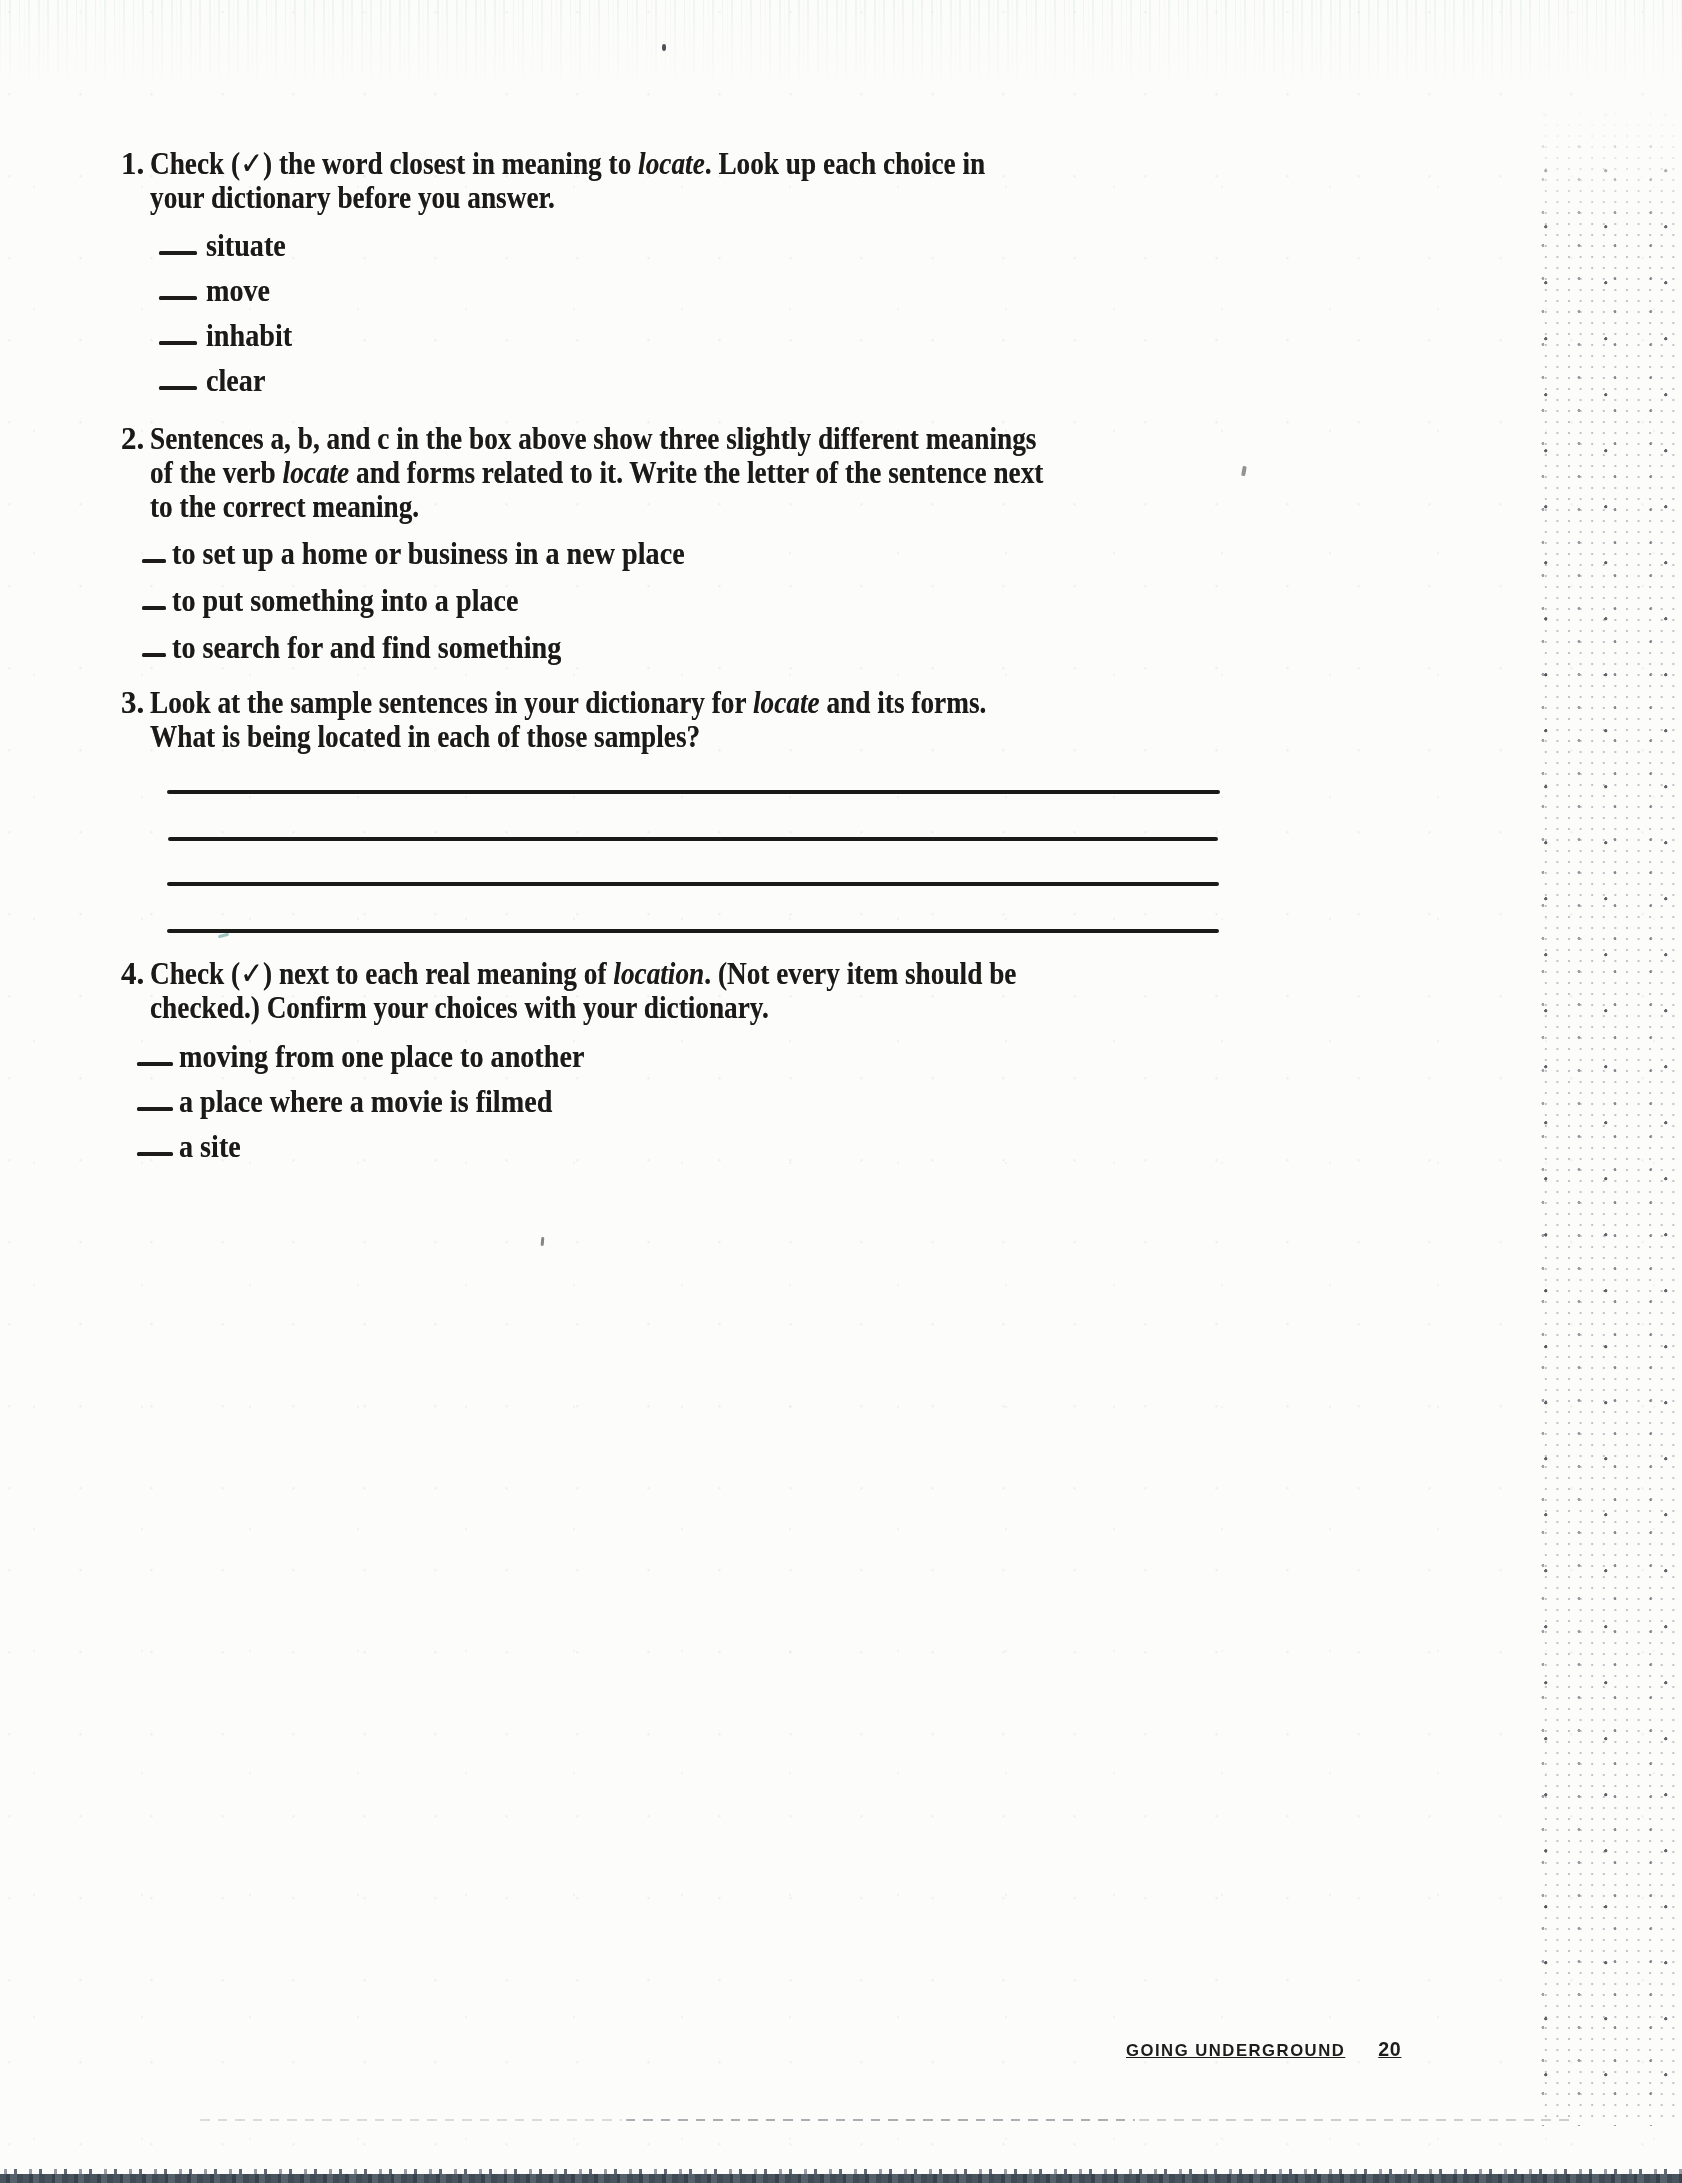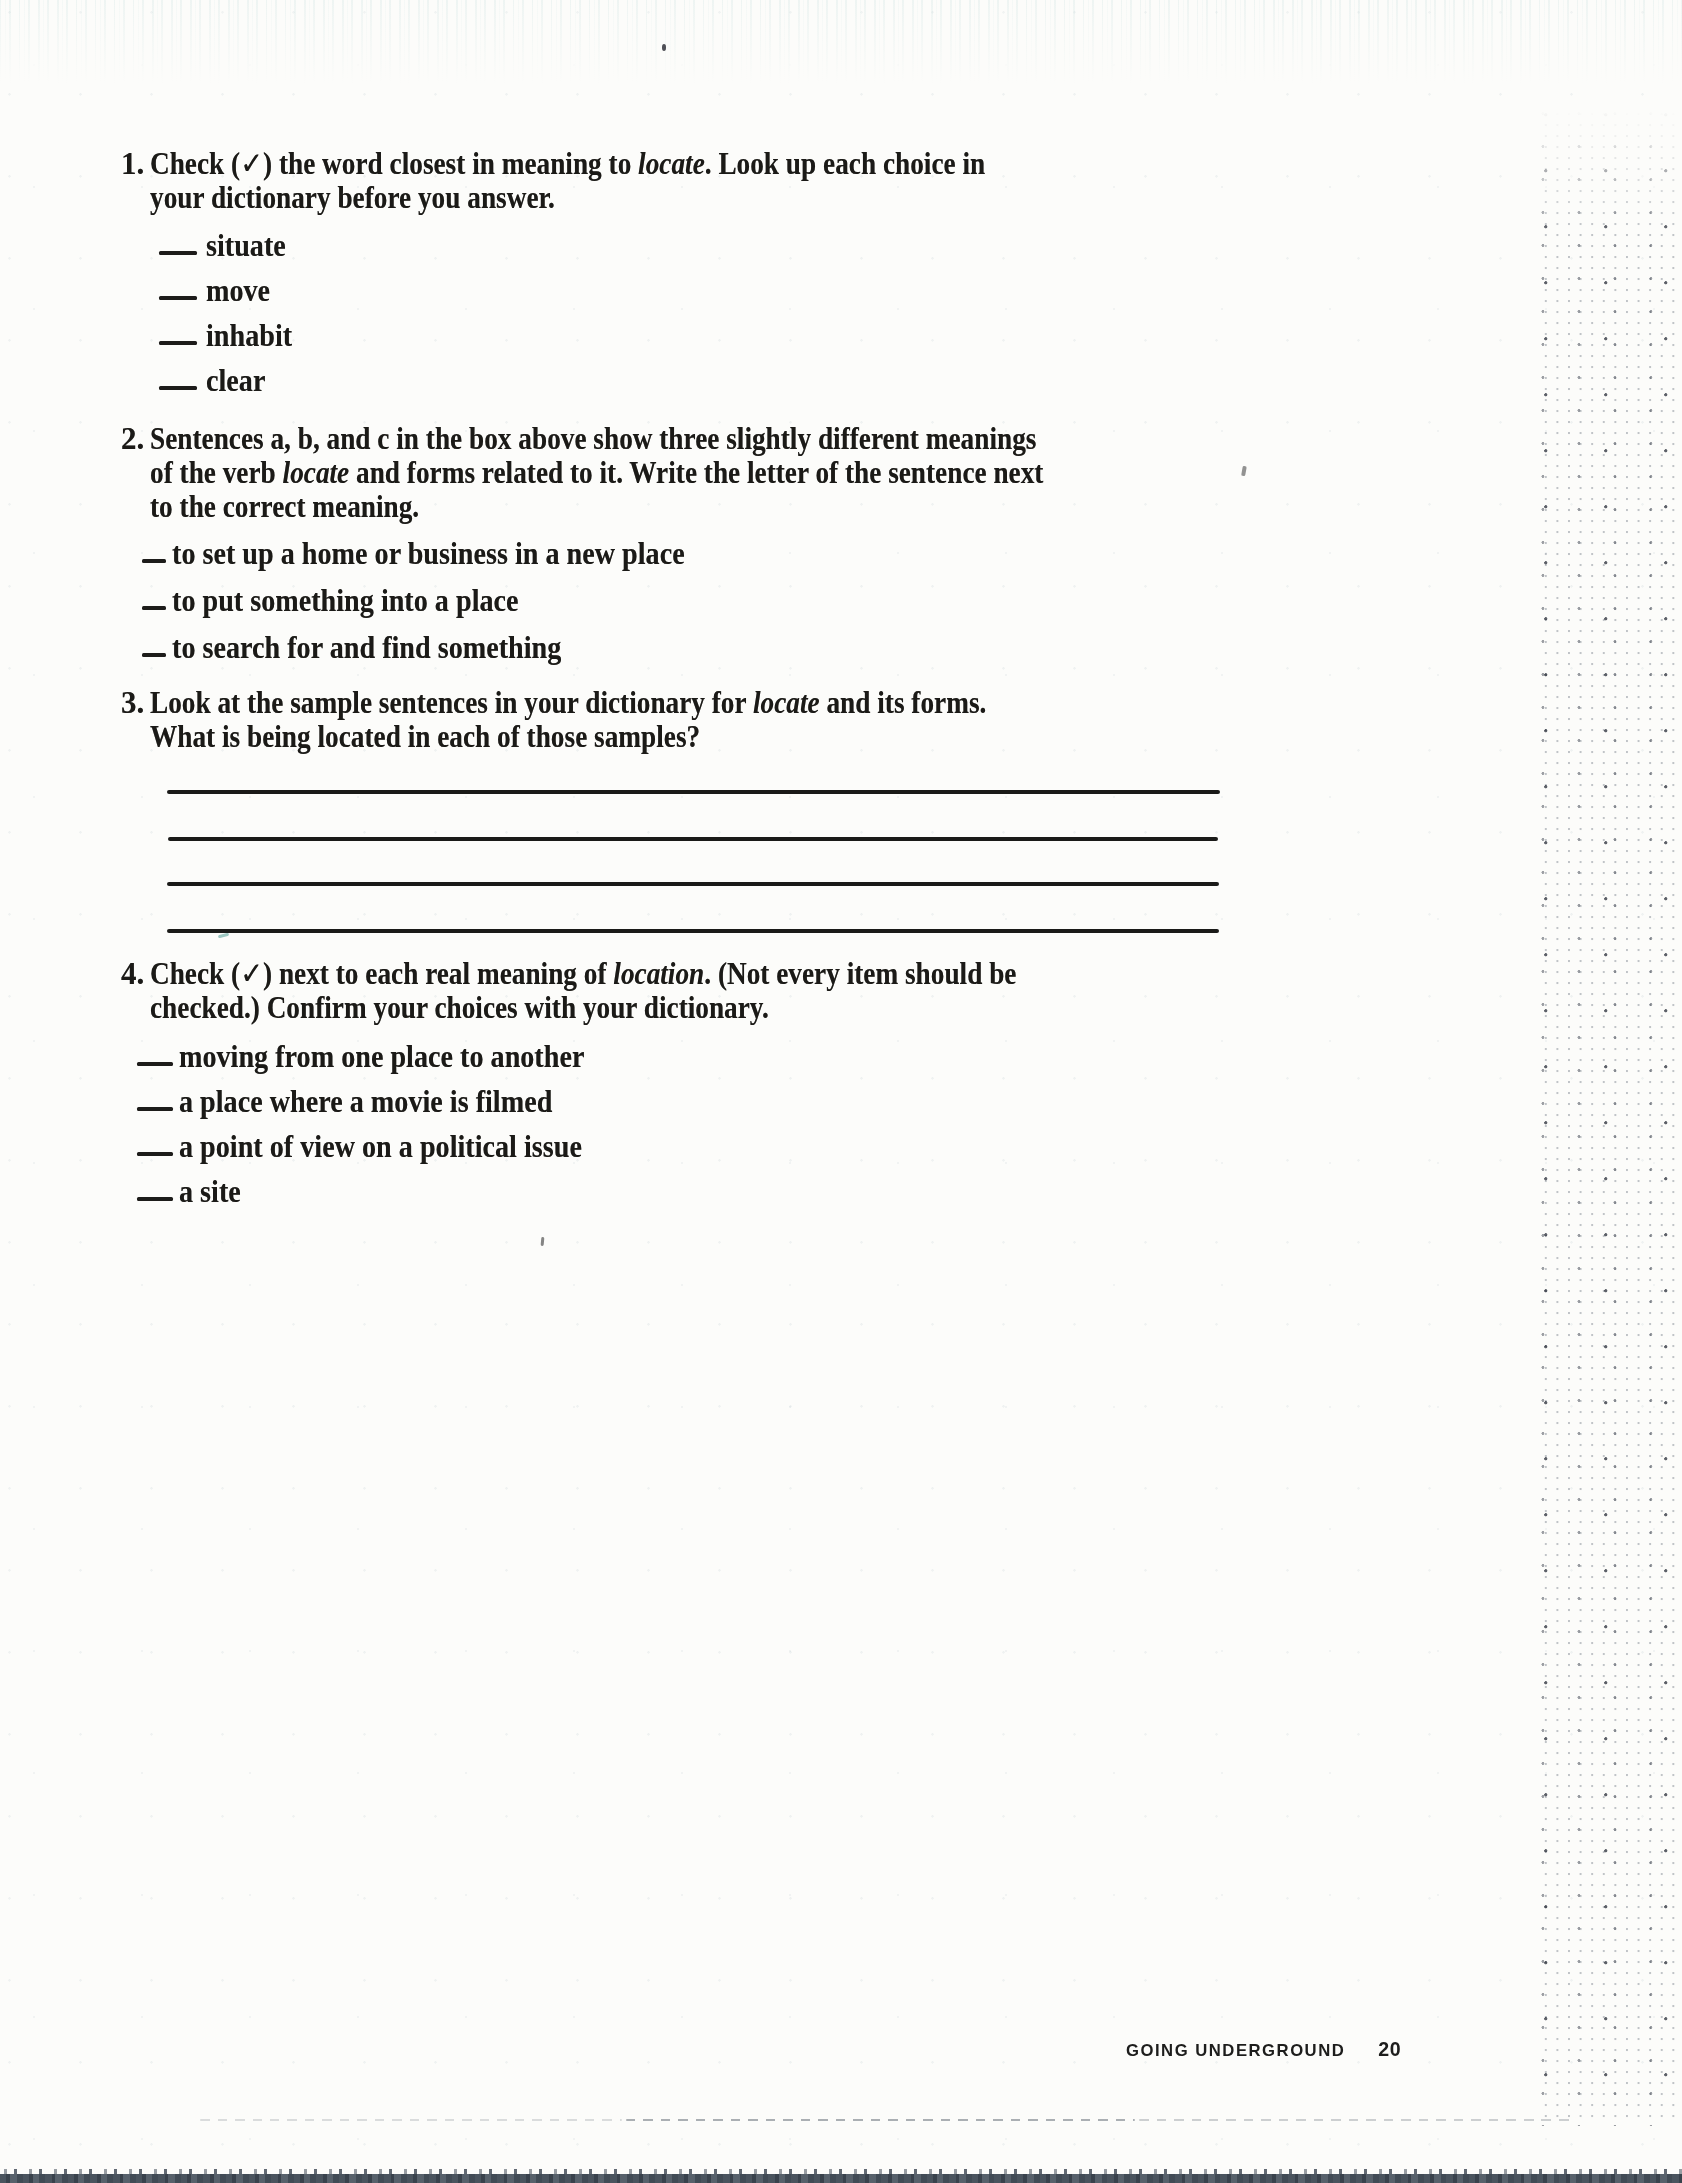--- a/index.html
+++ b/index.html
@@ -42,21 +42,21 @@
   .blank{display:inline-block; height:3.6px; background:#1d1c1a; border-radius:1.5px;
          vertical-align:baseline; position:relative; top:-1.5px;}
   .opts.q1 .blank{width:38px; margin-right:8.7px;}
   .opts.q2 .blank{width:24px; margin-right:5.8px;}
   .opts.q4 .blank{width:36px; margin-right:5.8px;}
   .optlabel{display:inline-block; transform:scaleX(.88); transform-origin:0 0;}
   
   .ans-line{position:absolute; height:3.6px; background:#1a1a18; border-radius:2.2px;}
   
   .footer{position:absolute; left:1126px; top:2038px; display:flex; align-items:baseline;
-          font-family:"Liberation Sans","DejaVu Sans",sans-serif; color:#1d1d1c;}
+          font-family:"Liberation Sans","DejaVu Sans",sans-serif; color:#1d1d1c;text-decoration:underline;}
   .chapter{font-weight:700; font-size:16.7px; letter-spacing:1.5px; white-space:nowrap;}
   .pagenum{font-weight:700; font-size:19.6px; margin-left:33px; letter-spacing:0.7px;}
   
   .dots{
     position:absolute; right:0; top:109px; width:143px; height:2017px; pointer-events:none;
     background-image:
       radial-gradient(circle at 5.8px 5.8px, rgba(25,30,42,.70) 0 1.3px, transparent 1.9px),
       radial-gradient(circle at 2.9px 4.4px, rgba(60,66,78,.50) 0 1.2px, transparent 1.7px),
       radial-gradient(circle at 5.8px 5.1px, rgba(120,128,138,.45) 0 1px, transparent 1.5px);
     background-size:60px 56px, 36px 33px, 11.6px 11px;
@@ -120,21 +120,20 @@
   <div class="ans-line" style="left:167px; top:882px; width:1052px"></div>
   <div class="ans-line" style="left:167px; top:929px; width:1052px"></div>
 
   <div class="q" style="top:957px">
     <span class="qnum">4.</span>
     <div class="qtext"><span>Check (✓) next to each real meaning of </span><span class="it">location</span><span>. (Not every item should be</span><br><span>checked.) Confirm your choices with your dictionary.</span></div>
   </div>
   <div class="opts q4" style="left:137px; top:1034px">
     <div class="opt"><span class="blank"></span><span class="optlabel">moving from one place to another</span></div>
     <div class="opt"><span class="blank"></span><span class="optlabel">a place where a movie is filmed</span></div>
-    <div class="opt"><span class="blank"></span><span class="optlabel">a point of view on a political issue</span></div>
     <div class="opt"><span class="blank"></span><span class="optlabel">a site</span></div>
   </div>
 
   <div class="footer">
     <span class="chapter">GOING UNDERGROUND</span>
     <span class="pagenum">20</span>
   </div>
 
   <div class="dots"></div>
   <div class="dots-fade"></div>

